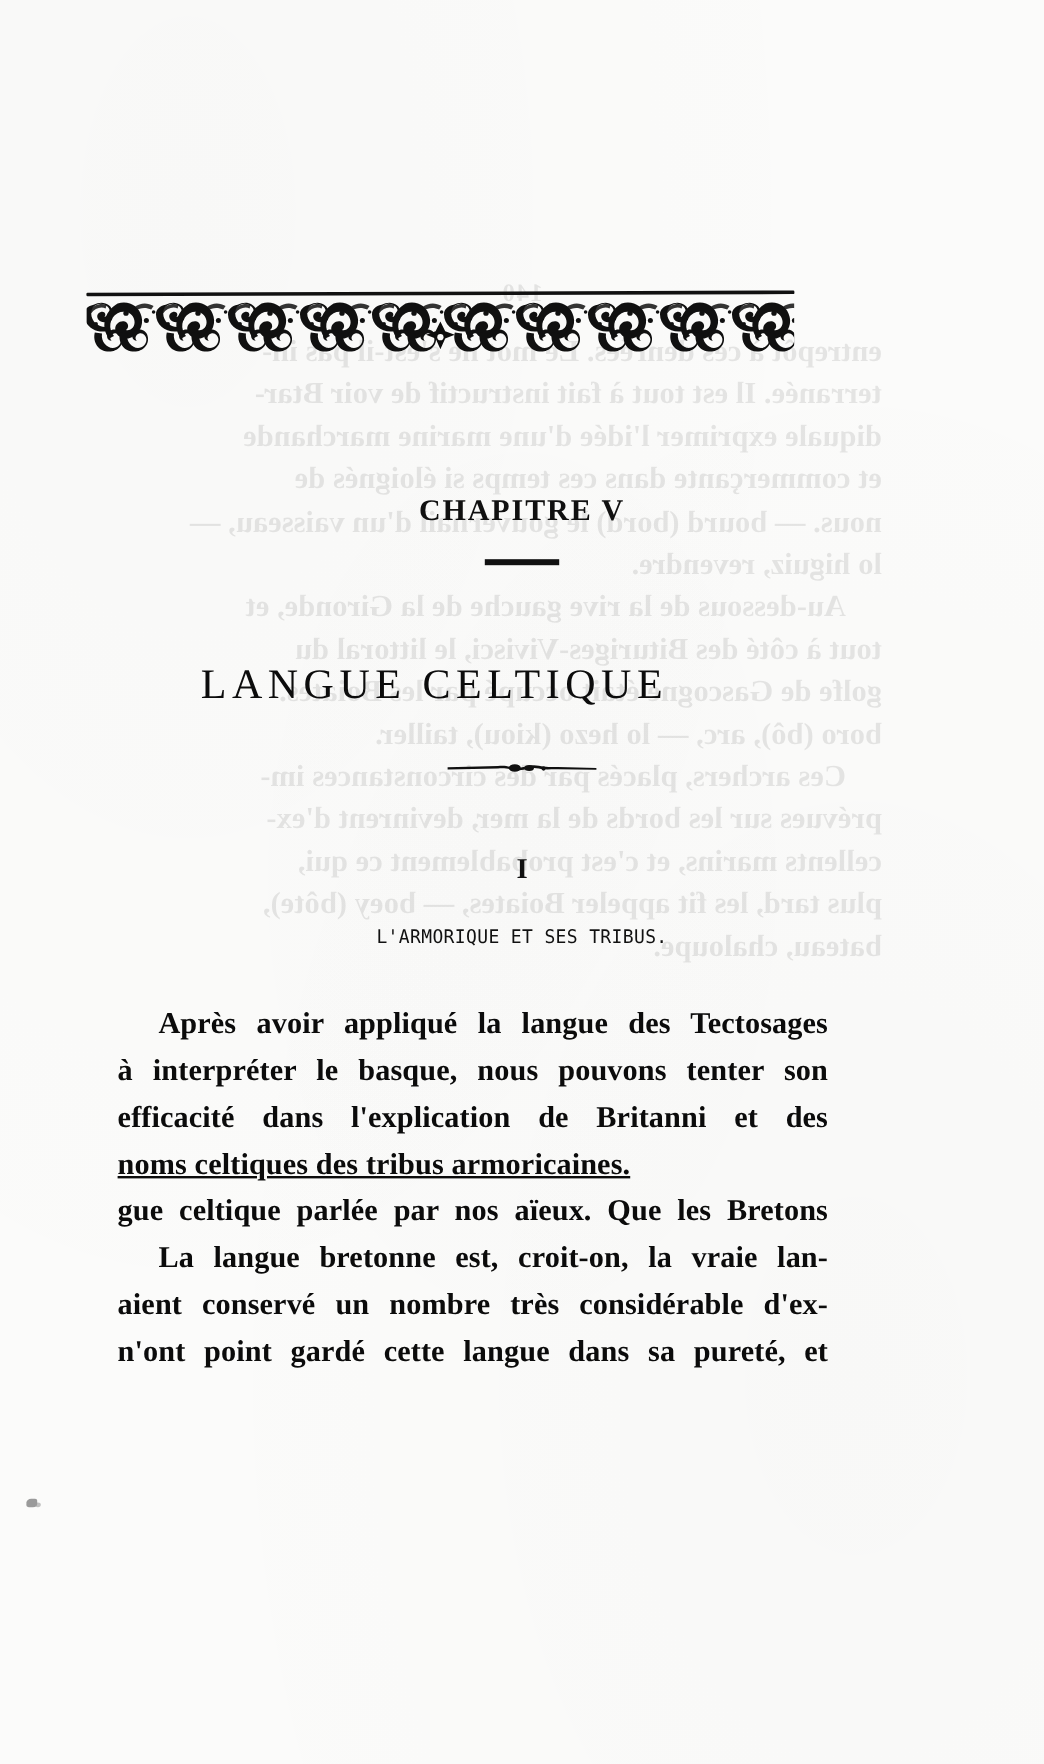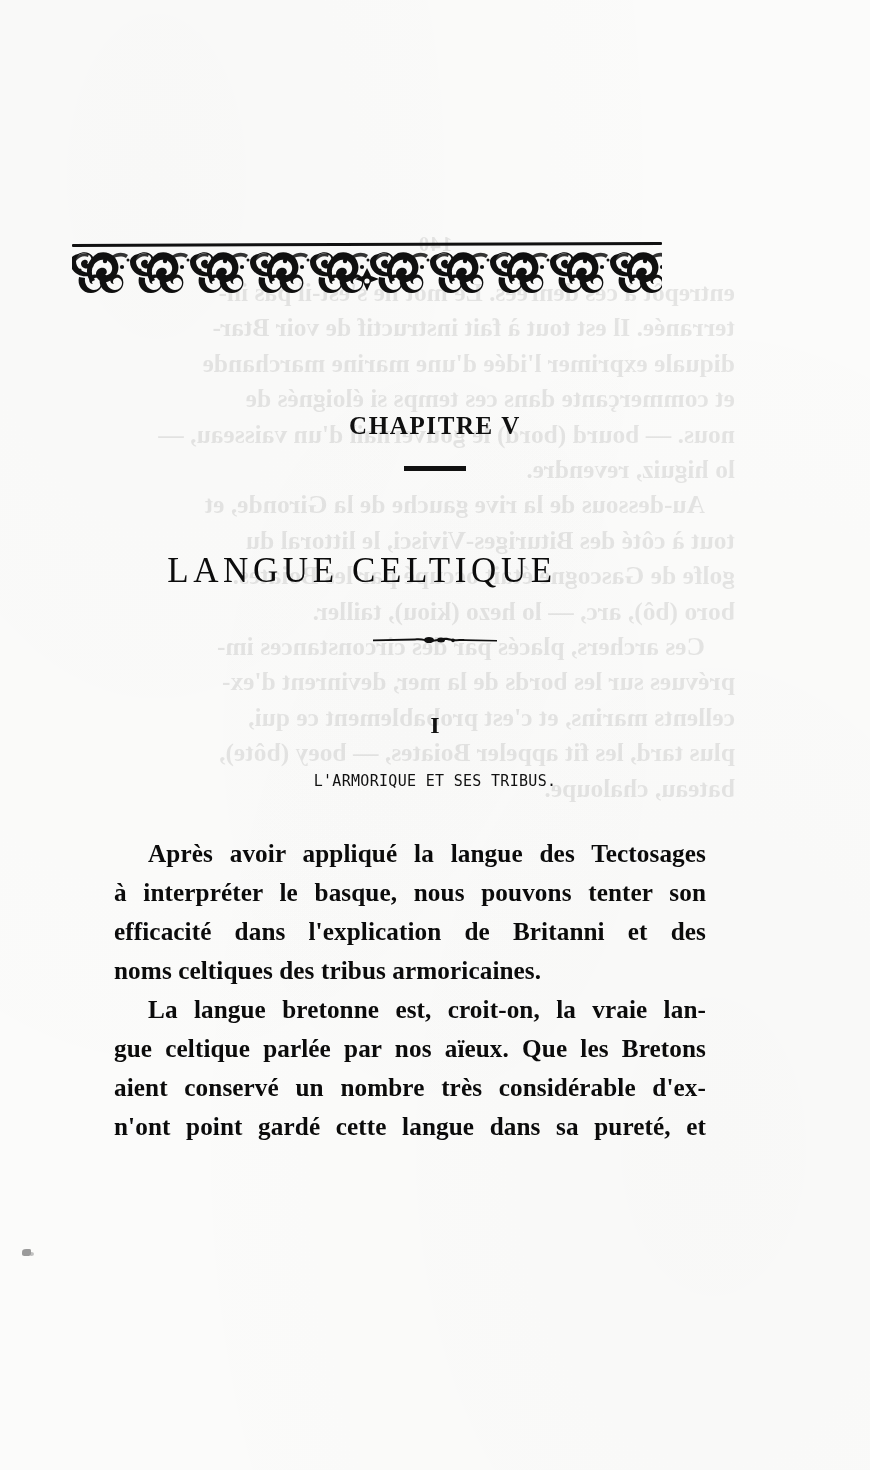--- a/index.html
+++ b/index.html
@@ -154,40 +154,40 @@
     left: 98px;
     top: 834px;
     width: 592px;
     font-family: "Liberation Serif", "DejaVu Serif", serif;
     font-size: 25.2px;
     line-height: 39px;
     font-weight: bold;
     text-align: justify;
     color: #0b0b0b;
     letter-spacing: 0.1px;
-    margin-left: 16px;
   }
   .body-text p {
     margin: 0;
     text-indent: 34px;
   }
   .body-text p .line {
     display: block;
     text-indent: 0;
   }
   .body-text p .line.first { text-indent: 34px; }
   .body-text .justified {
     display: block;
     text-align: justify;
     text-align-last: justify;
   }
   .body-text .lastline {
     display: block;
     text-align: right;
     text-align-last: left;
+    text-decoration: underline;
   }
 
   
   .speck {
     position: absolute;
     left: 22px;
     top: 1249px;
     width: 9px;
     height: 7px;
     background: #7a7a7a;
@@ -296,22 +296,22 @@
   <div class="section-subtitle">L'ARMORIQUE ET SES TRIBUS.</div>
 
   <div class="body-text">
     <p>
       <span class="line first justified">Après avoir appliqué la langue des Tectosages</span>
       <span class="line justified">à interpréter le basque, nous pouvons tenter son</span>
       <span class="line justified">efficacité dans l'explication de Britanni et des</span>
       <span class="line lastline">noms celtiques des tribus armoricaines.</span>
     </p>
     <p>
+      <span class="line justified">gue celtique parlée par nos aïeux. Que les Bretons</span>
       <span class="line first justified">La langue bretonne est, croit-on, la vraie lan-</span>
-      <span class="line justified">gue celtique parlée par nos aïeux. Que les Bretons</span>
       <span class="line justified">aient conservé un nombre très considérable d'ex-</span>
       <span class="line justified">n'ont point gardé cette langue dans sa pureté, et</span>
     </p>
   </div>
 
   <div class="speck"></div>
   <div class="speck2"></div>
 
 </div>
 

